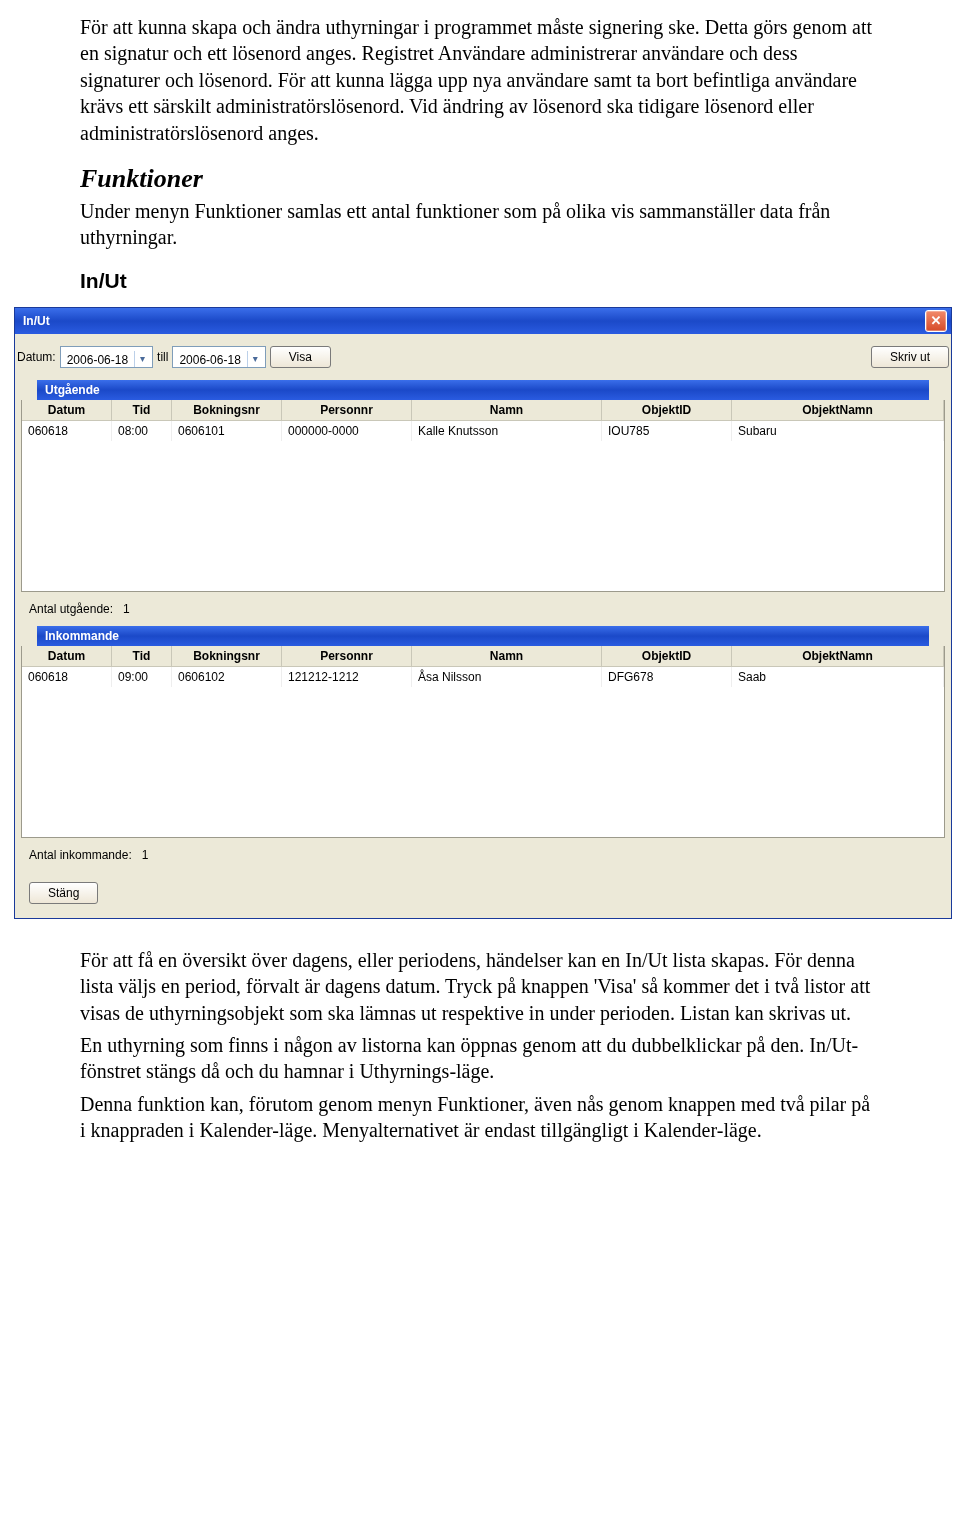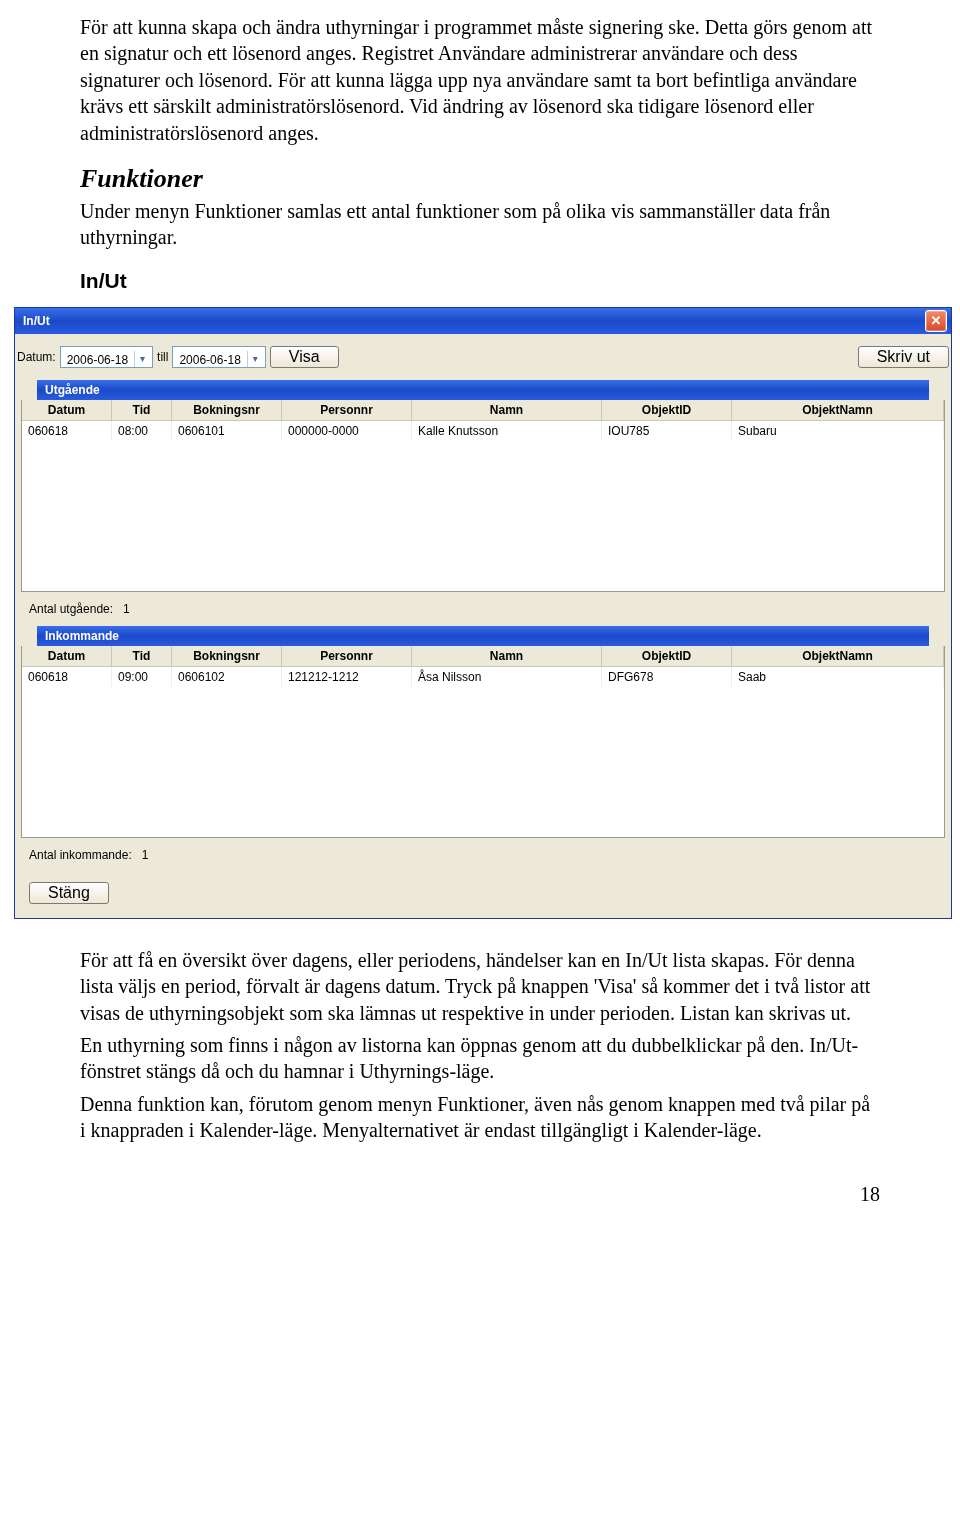--- a/index.html
+++ b/index.html
@@ -53,21 +53,21 @@
     background:#fff;border:1px solid #7f9db9;height:20px;
     padding:0 2px 0 6px;font-size:12px;gap:6px;
   }
   .date-field .dd{
     width:15px;height:16px;border-left:1px solid #bcd0e9;
     display:flex;align-items:center;justify-content:center;color:#4a6a9a;font-size:10px;
   }
   .winbtn{
     background:linear-gradient(#fff,#eee7d7);
     border:1px solid #7a7a7a;border-radius:3px;
-    height:22px;padding:0 18px;font-size:16px;font-family:Tahoma,Arial,sans-serif;
+    height:22px;padding:0 18px;font-size:12px;font-family:Tahoma,Arial,sans-serif;
   }
   .spacer{flex:1;}
 
   .section-head{
     background:linear-gradient(#3a6eea,#1b49c8 50%,#2a5be0);
     color:#fff;font-weight:bold;font-size:12px;
     padding:3px 8px;margin:0 22px;
   }
   .grid{
     margin:0 6px;background:#fff;border:1px solid #9c9a8c;
@@ -184,14 +184,13 @@
 
     <div class="dialog-footer">
       <button class="winbtn">Stäng</button>
     </div>
   </div>
 
   <p style="margin-top:28px">För att få en översikt över dagens, eller periodens, händelser kan en In/Ut lista skapas. För denna lista väljs en period, förvalt är dagens datum. Tryck på knappen 'Visa' så kommer det i två listor att visas de uthyrningsobjekt som ska lämnas ut respektive in under perioden. Listan kan skrivas ut.</p>
   <p>En uthyrning som finns i någon av listorna kan öppnas genom att du dubbelklickar på den. In/Ut-fönstret stängs då och du hamnar i Uthyrnings-läge.</p>
   <p>Denna funktion kan, förutom genom menyn Funktioner, även nås genom knappen med två pilar på i knappraden i Kalender-läge. Menyalternativet är endast tillgängligt i Kalender-läge.</p>
 
-  <div class="page-num">18</div>
 </div>
 
 </body></html>

